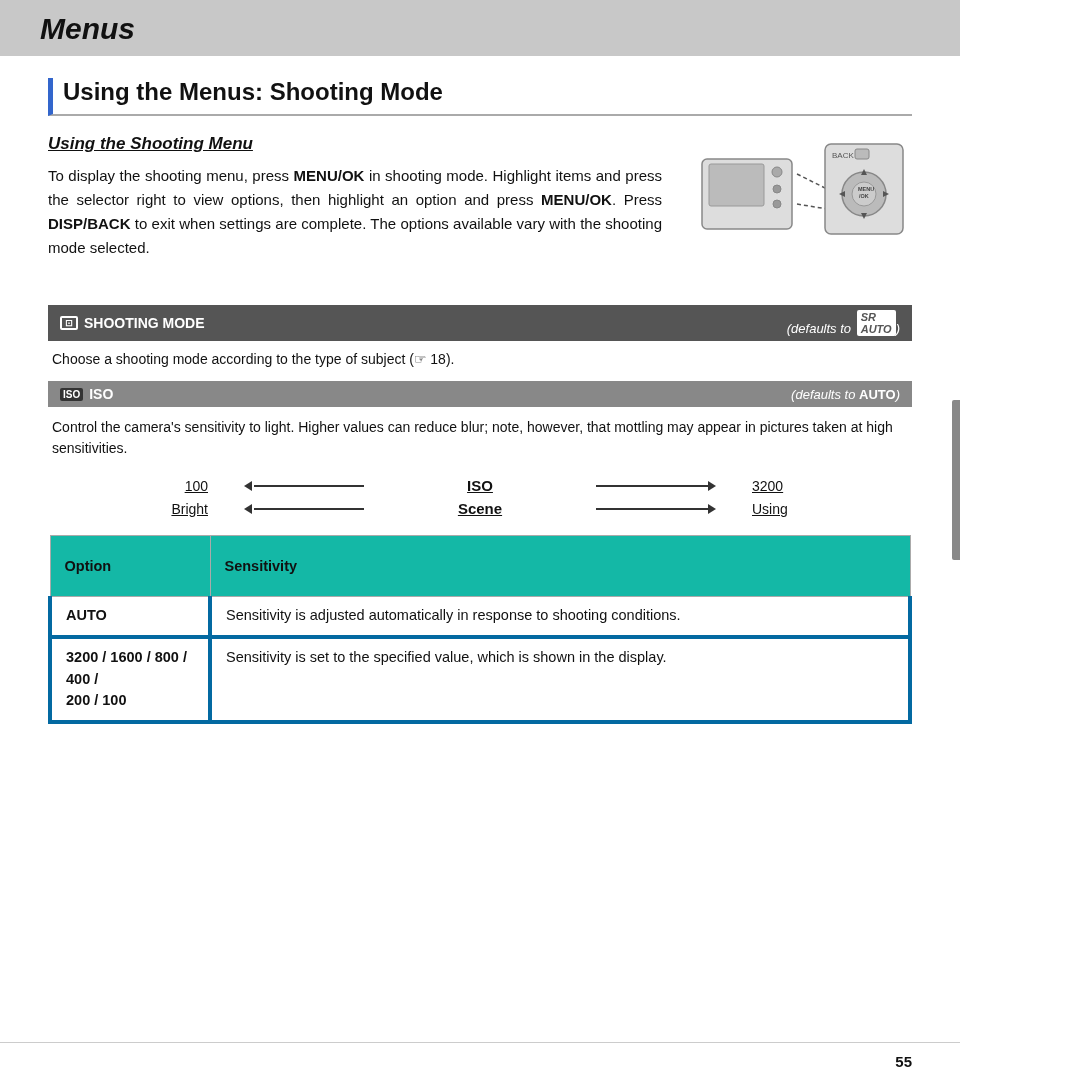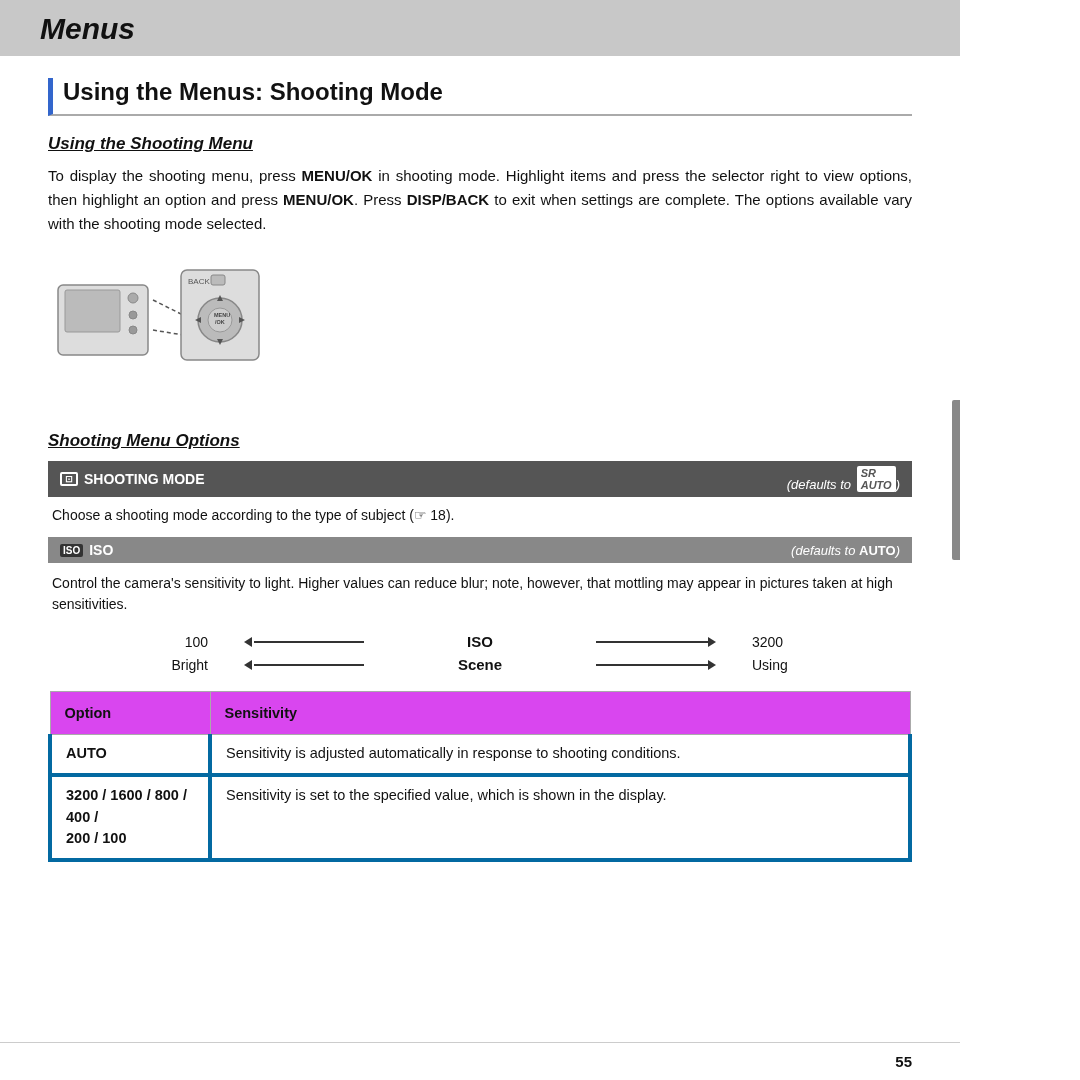--- a/index.html
+++ b/index.html
@@ -51,23 +51,22 @@
       border-left: 5px solid #3366cc;
       padding-left: 10px;
       margin-bottom: 18px;
       padding-bottom: 8px;
       border-bottom: 2px solid #aaa;
     }
 
     
     .intro-section {
       display: flex;
-      gap: 24px;
+      gap: 30px;
       margin-bottom: 22px;
-      flex-direction: column;
     }
 
     .intro-text-block {
       flex: 1;
     }
 
     .subsection-title {
       font-size: 17px;
       font-weight: bold;
       font-style: italic;
@@ -211,20 +210,21 @@
       line-height: 1.5;
     }
 
     
     .iso-scale {
       display: flex;
       flex-direction: column;
       gap: 6px;
       margin-bottom: 18px;
       padding: 0 30px;
+      text-decoration: underline;
     }
 
     .scale-row {
       display: flex;
       align-items: center;
       justify-content: space-between;
       gap: 10px;
     }
 
     .scale-left-label {
@@ -289,22 +289,22 @@
 
     
     .options-table {
       width: 100%;
       border-collapse: collapse;
       margin-top: 4px;
       font-size: 14.5px;
     }
 
     .options-table th {
-      background: #d946ef;
-      padding: 13px 14px;
+      background: #14b8a6;
+      padding: 22px 14px;
       font-weight: bold;
       text-align: left;
       border: 1px solid #aaa;
     }
 
     .options-table td {
       padding: 8px 14px;
       border: 4px solid #0369a1;
       vertical-align: top;
       line-height: 1.5;
@@ -388,21 +388,20 @@
 
           <polygon points="167,35 164,41 170,41" fill="#555"></polygon>
           <polygon points="167,85 164,79 170,79" fill="#555"></polygon>
           <polygon points="142,60 148,57 148,63" fill="#555"></polygon>
           <polygon points="192,60 186,57 186,63" fill="#555"></polygon>
         </svg>
       </div>
     </div>
 
     <div class="shooting-menu-section">
-      <div class="shooting-options-title">Shooting Menu Options</div>
 
       <div class="menu-bar">
         <div class="menu-bar-left">
           <span class="menu-bar-icon">⊡</span>
           <span>SHOOTING MODE</span>
         </div>
         <div class="menu-bar-right">
           <span>(defaults to </span><span class="badge">SR<br>AUTO</span><span>)</span>
         </div>
       </div>

